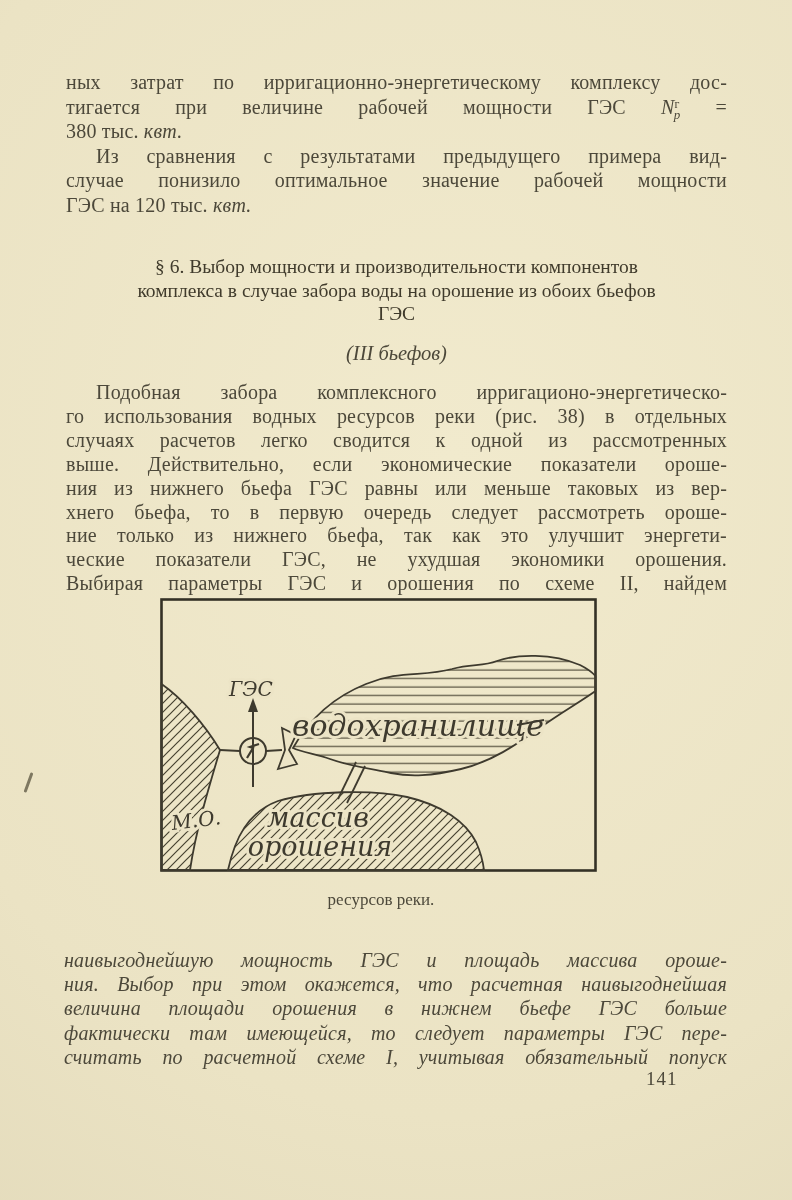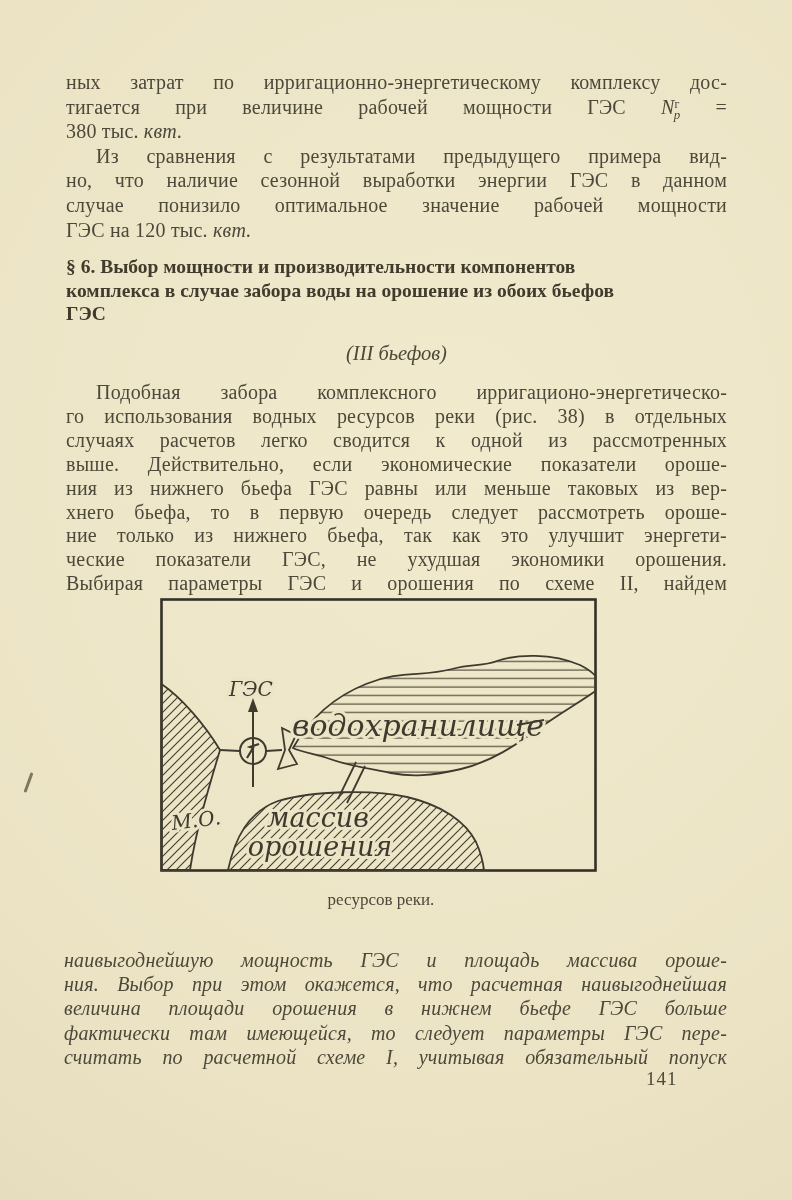--- a/index.html
+++ b/index.html
@@ -15,22 +15,22 @@
     padding-left:28px;
   }
   .block { position:absolute; }
   .intro   { left:66px; top:70px;  width:661px; font-size:20px; line-height:24.6px; letter-spacing:0.2px; }
   .bodypar { left:66px; top:381px; width:661px; font-size:20px; line-height:23.9px; letter-spacing:0.2px; }
   .closing { left:64px; top:948px; width:663px; font-size:20px; line-height:24.2px; letter-spacing:0.2px;font-style:italic; }
   .jline { text-align:justify; text-align-last:justify; }
   .lline { text-align:left; }
   .indent { text-indent:30px; }
   .heading {
-    left:66px; top:255px; width:661px; 
-    font-size:19.5px; line-height:23.5px; font-weight:bold; color:#403b2c;
+    left:66px; top:255px; width:661px; text-align:center;
+    font-size:19.5px; line-height:23.5px; font-weight:normal; color:#403b2c;
   }
   .subtitle {
     left:66px; top:342px; width:661px; text-align:center;
     font-size:20.5px; font-style:italic;
   }
   .caption {
     left:136px; top:889px; width:490px; text-align:center;
     font-size:17px; line-height:22.5px;
   }
   .pagenum { left:646px; top:1068px; font-size:19px; letter-spacing:1px; }
@@ -56,21 +56,20 @@
 
   <div class="block intro">
     <div class="jline"><span>ных затрат по ирригационно-энергетическому комплексу дос-</span></div>
     <div class="jline">
       <span>тигается при величине рабочей мощности ГЭС</span>
       <span class="formula"><i>N</i><sup>г</sup><sub>p</sub></span>
       <span>=</span>
     </div>
     <div class="lline"><span>380 тыс.</span> <i class="unit">квт.</i></div>
     <div class="jline indent"><span>Из сравнения с результатами предыдущего примера вид-</span></div>
-    <div class="jline"><span>но, что наличие сезонной выработки энергии ГЭС в данном</span></div>
     <div class="jline"><span>случае понизило оптимальное значение рабочей мощности</span></div>
     <div class="lline"><span>ГЭС на 120 тыс.</span> <i class="unit">квт.</i></div>
   </div>
 
   <div class="block heading">
     <div>§ 6. Выбор мощности и производительности компонентов</div>
     <div>комплекса в случае забора воды на орошение из обоих бьефов</div>
     <div>ГЭС</div>
   </div>
   <div class="block subtitle">(III бьефов)</div>

